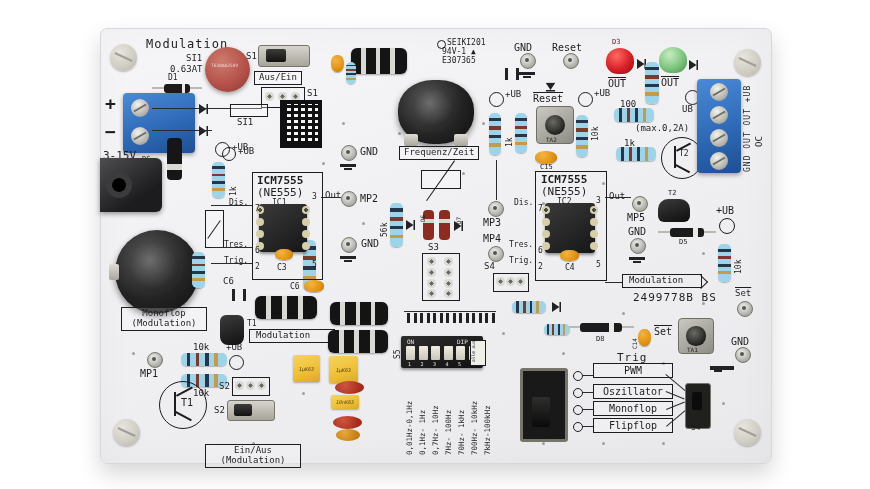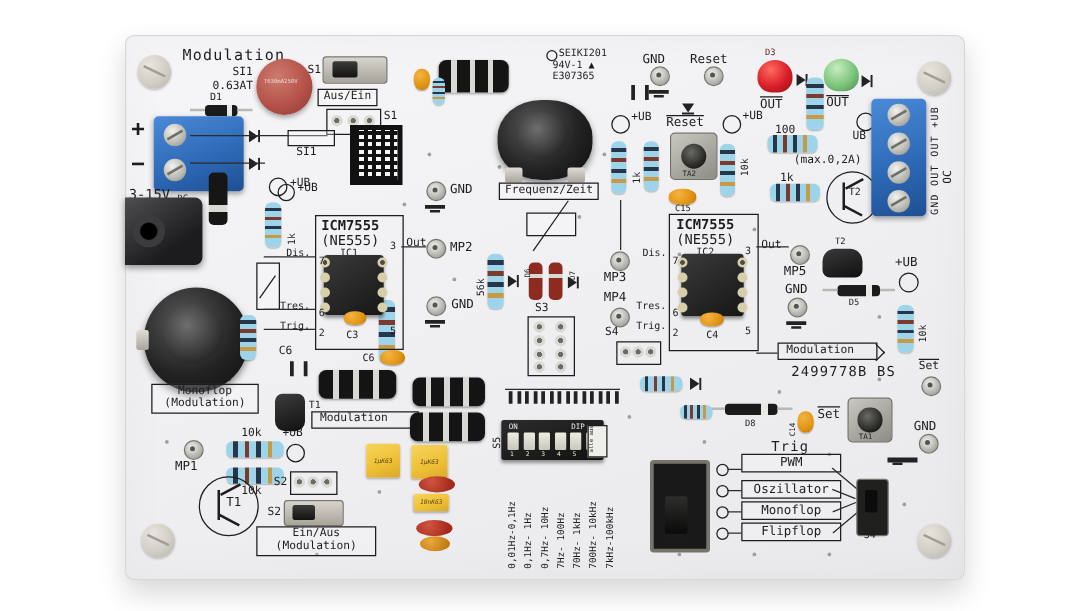--- a/index.html
+++ b/index.html
@@ -164,21 +164,21 @@
   <div class="lbl" style="left:219px;top:382px">S2</div>
   <div style="position:absolute;left:232px;top:377px;width:36px;height:17px;border:1px solid #1d1d1f">
     <div class="padhole" style="left:2px;top:3px"></div>
     <div class="padhole" style="left:13px;top:3px"></div>
     <div class="padhole" style="left:24px;top:3px"></div>
   </div>
   <div class="lbl" style="left:214px;top:406px">S2</div>
   <div class="slider" style="left:227px;top:400px;width:46px;height:19px">
     <div class="slideknob" style="left:6px;top:3px;width:18px;height:12px"></div>
   </div>
-  <div class="lbl box" style="left:205px;top:421px;width:86px">
+  <div class="lbl box" style="left:205px;top:444px;width:86px">
     <div>Ein/Aus</div>
     <div>(Modulation)</div>
   </div>
   <div class="tsym" style="left:159px;top:381px;width:46px;height:46px">
     <i style="left:14px;top:10px;width:2px;height:24px"></i>
     <i style="left:16px;top:13px;width:18px;height:1.5px;transform:rotate(-28deg);transform-origin:0 0"></i>
     <i style="left:16px;top:29px;width:18px;height:1.5px;transform:rotate(28deg);transform-origin:0 0"></i>
   </div>
   <div class="lbl s10" style="left:181px;top:397px">T1</div>
   <div style="position:absolute;left:220px;top:315px;width:24px;height:30px;border-radius:6px 6px 8px 8px;background:linear-gradient(160deg,#3c3c3c,#111)"></div>

